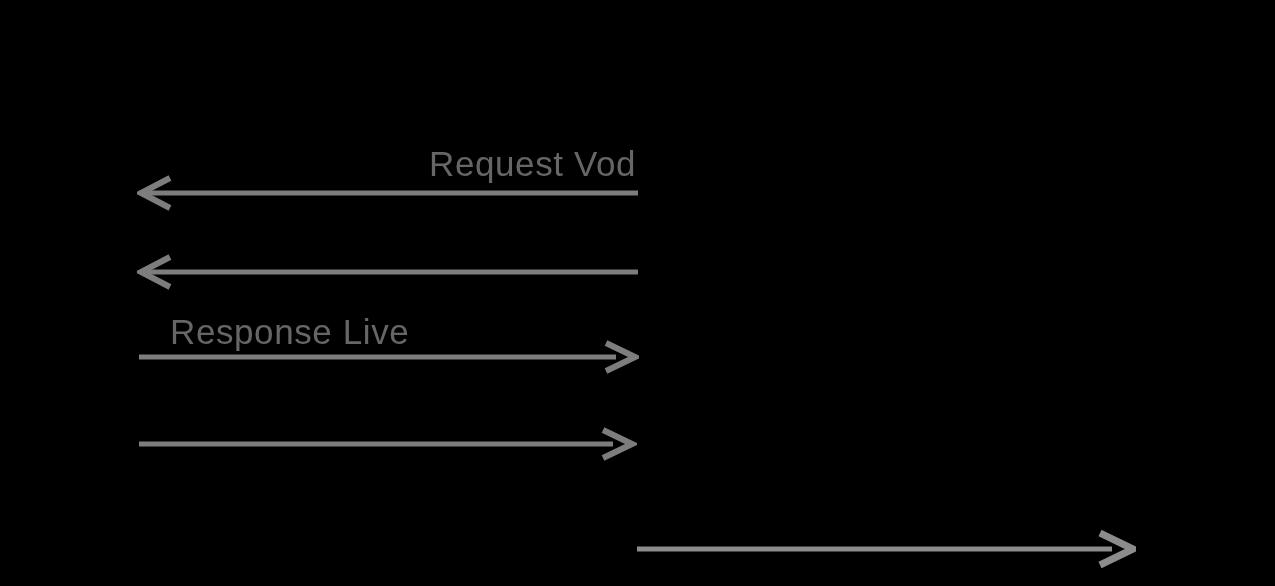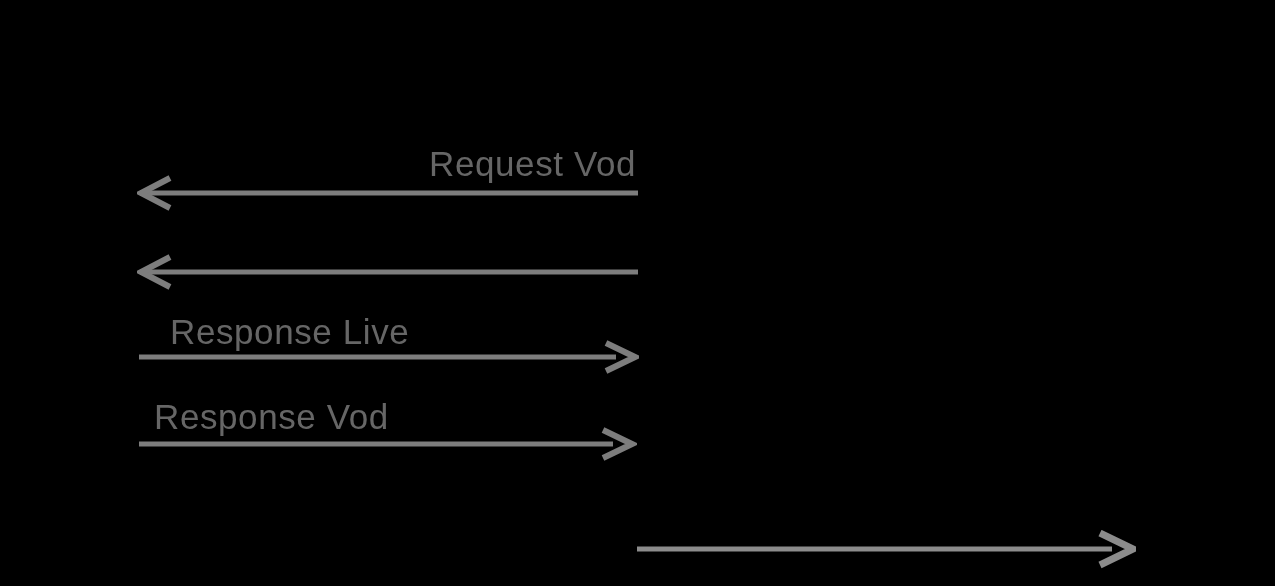--- a/index.html
+++ b/index.html
@@ -56,21 +56,20 @@
     <line x1="10" y1="18" x2="501" y2="18" stroke="currentColor" stroke-width="5"></line>
     <polyline points="33,3 4,18 33,33" fill="none" stroke="currentColor" stroke-width="6"></polyline>
   </svg>
 
   <span class="msg-label label-2">Response Live</span>
   <svg class="msg-arrow arrow-2" width="503" height="36" viewBox="0 0 503 36">
     <line x1="3" y1="18" x2="480" y2="18" stroke="currentColor" stroke-width="5"></line>
     <polyline points="470,4 499,18 470,32" fill="none" stroke="currentColor" stroke-width="6"></polyline>
   </svg>
 
-  <span class="msg-label label-3">Response Vod</span>
   <svg class="msg-arrow arrow-3" width="501" height="36" viewBox="0 0 501 36">
     <line x1="3" y1="18" x2="477" y2="18" stroke="currentColor" stroke-width="5"></line>
     <polyline points="467,4 496,18 467,32" fill="none" stroke="currentColor" stroke-width="6"></polyline>
   </svg>
 
   <svg class="msg-arrow arrow-4" width="502" height="40" viewBox="0 0 502 40">
     <line x1="3" y1="19" x2="478" y2="19" stroke="currentColor" stroke-width="5"></line>
     <polyline points="466,3 499,19 466,35" fill="none" stroke="currentColor" stroke-width="7"></polyline>
   </svg>
 

